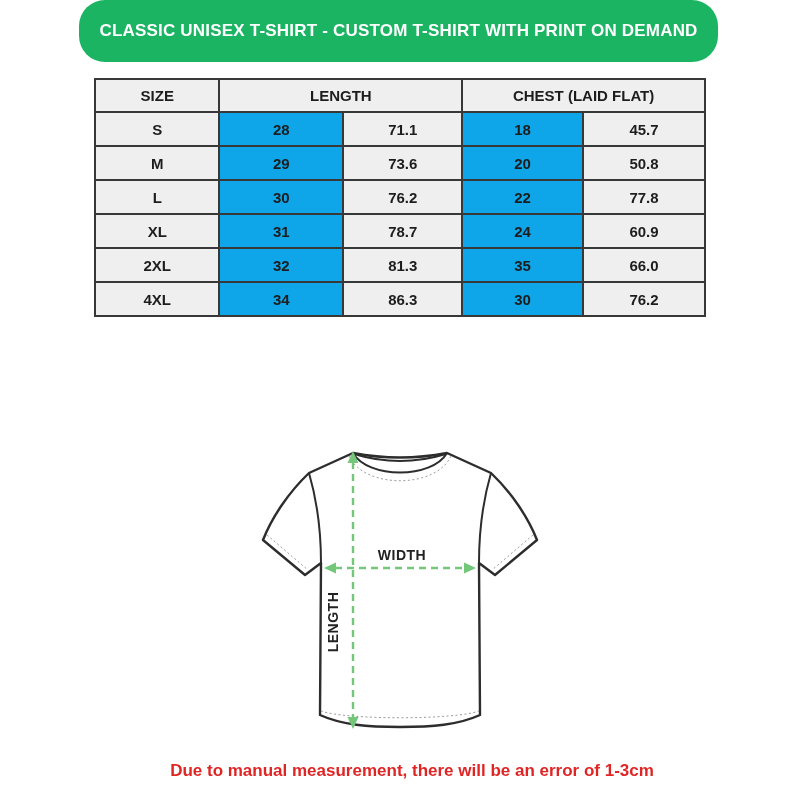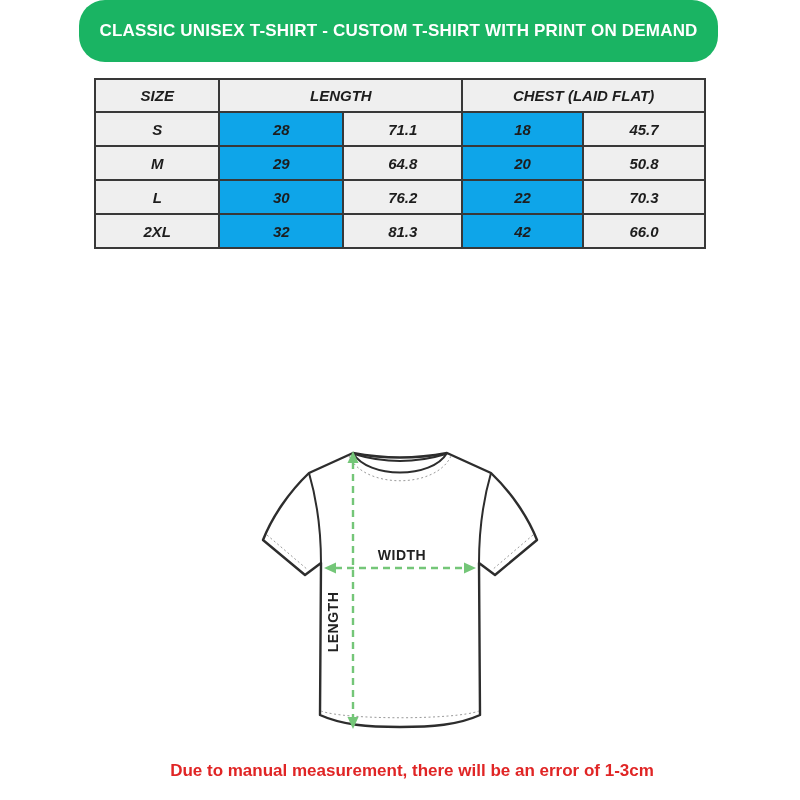--- a/index.html
+++ b/index.html
@@ -31,21 +31,20 @@
     font-weight: bold;
     letter-spacing: 0.2px;
     white-space: nowrap;
   }
   table.size-table {
     position: absolute;
     left: 94px; top: 78px;
     width: 612px;
     border-collapse: collapse;
     table-layout: fixed;
-    font-style: italic;
   }
   .size-table th, .size-table td {
     border: 2px solid var(--border-dark);
     text-align: center;
     vertical-align: middle;
     font-size: 15px;
     font-weight: bold;
     color: var(--ink);
     background: #0ea5e9;
   }
@@ -101,37 +100,51 @@
       <tr>
         <th class="shaded">S</th>
         <td>28</td>
         <td class="shaded">71.1</td>
         <td>18</td>
         <td class="shaded">45.7</td>
       </tr>
       <tr>
         <th class="shaded">M</th>
         <td>29</td>
-        <td class="shaded">64.8</td>
+        <td class="shaded">73.6</td>
         <td>20</td>
         <td class="shaded">50.8</td>
       </tr>
       <tr>
         <th class="shaded">L</th>
         <td>30</td>
         <td class="shaded">76.2</td>
         <td>22</td>
-        <td class="shaded">70.3</td>
+        <td class="shaded">77.8</td>
+      </tr>
+      <tr>
+        <th class="shaded">XL</th>
+        <td>31</td>
+        <td class="shaded">78.7</td>
+        <td>24</td>
+        <td class="shaded">60.9</td>
       </tr>
       <tr>
         <th class="shaded">2XL</th>
         <td>32</td>
         <td class="shaded">81.3</td>
-        <td>42</td>
+        <td>35</td>
         <td class="shaded">66.0</td>
+      </tr>
+      <tr>
+        <th class="shaded">4XL</th>
+        <td>34</td>
+        <td class="shaded">86.3</td>
+        <td>30</td>
+        <td class="shaded">76.2</td>
       </tr>
     </tbody>
 </table>
 
 <figure class="shirt-figure">
   <svg viewBox="0 0 300 310" xmlns="http://www.w3.org/2000/svg">
 
     <path class="outline" d="
       M 103 21
       L 59 41

